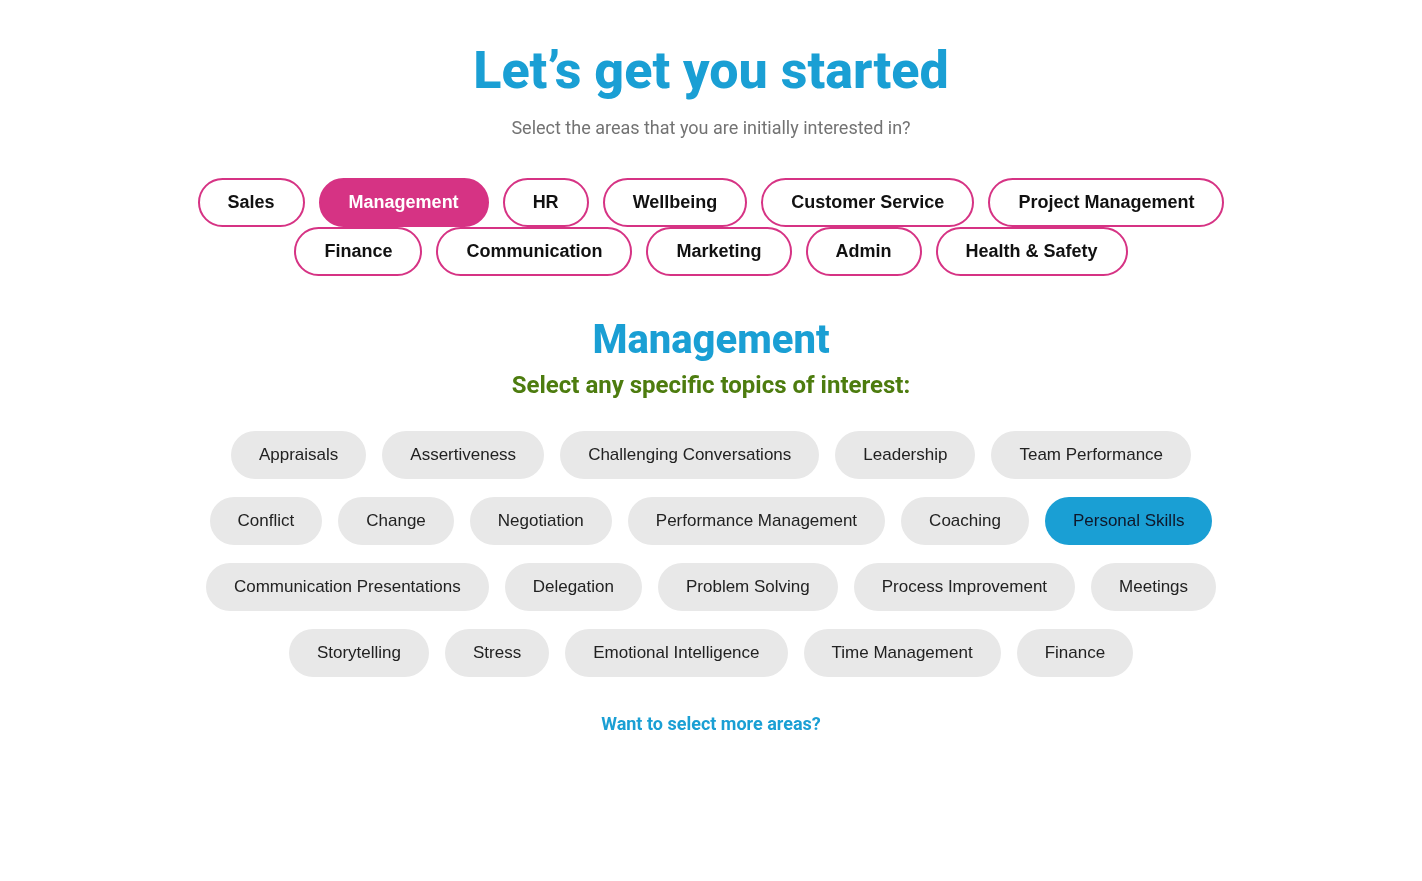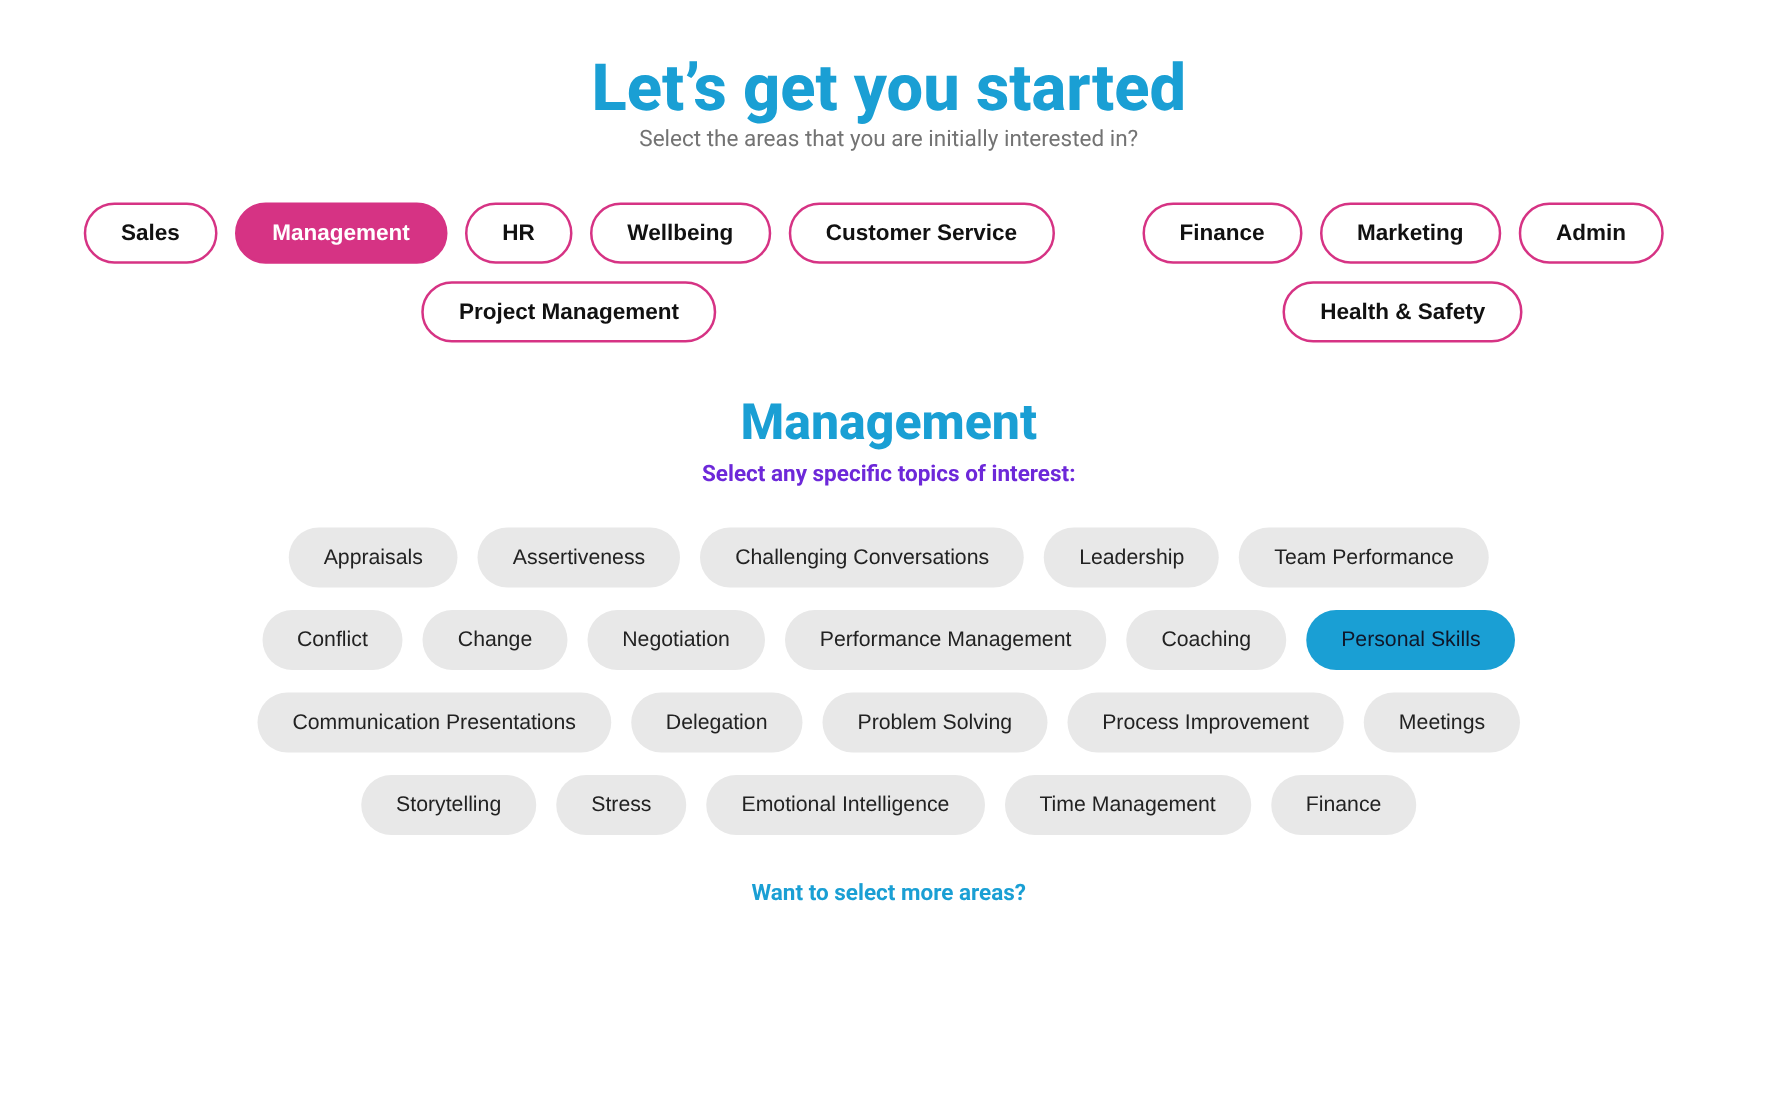--- a/index.html
+++ b/index.html
@@ -15,32 +15,33 @@
       display: flex;
       flex-direction: column;
       align-items: center;
       padding: 40px 60px 40px;
     }
     .page-title {
       font-size: 52px;
       font-weight: 800;
       color: #1a9fd4;
       text-align: center;
+      margin-bottom: 16px;
     }
     .page-subtitle {
       font-size: 18px;
       color: #737373;
       text-align: center;
       margin-bottom: 40px;
     }
     .categories-section {
       display: flex;
-      flex-direction: row;
+      flex-direction: column;
       align-items: center;
-      gap: 32px;
+      gap: 0;
       width: 100%;
       margin-bottom: 40px;
     }
     .categories-row {
       display: flex;
       flex-wrap: wrap;
       justify-content: center;
       gap: 14px;
     }
     .category-chip {
@@ -60,23 +61,23 @@
       color: #ffffff;
     }
     .section-title {
       font-size: 40px;
       font-weight: 800;
       color: #1a9fd4;
       text-align: center;
       margin-bottom: 8px;
     }
     .section-subtitle {
-      font-size: 18px;
+      font-size: 24px;
       font-weight: 700;
-      color: #6d28d9;
+      color: #4d7c0f;
       text-align: center;
       margin-bottom: 32px;
     }
     .topics-section {
       width: 100%;
       display: flex;
       flex-direction: column;
       align-items: center;
       gap: 18px;
     }
@@ -121,20 +122,21 @@
   <div class="categories-row" id="cat-row-1">
       <button class="category-chip">Sales</button>
       <button class="category-chip selected">Management</button>
       <button class="category-chip">HR</button>
       <button class="category-chip">Wellbeing</button>
       <button class="category-chip">Customer Service</button>
       <button class="category-chip">Project Management</button>
     </div>
   <div class="categories-row" id="cat-row-2">
       <button class="category-chip">Finance</button>
+      <button class="category-chip">Communication</button>
       <button class="category-chip">Marketing</button>
       <button class="category-chip">Admin</button>
       <button class="category-chip">Health &amp; Safety</button>
     </div>
 </div>
 
 <h2 class="section-title">Management</h2>
 <p class="section-subtitle">Select any specific topics of interest:</p>
 
 <div class="topics-section" id="topics-section">

